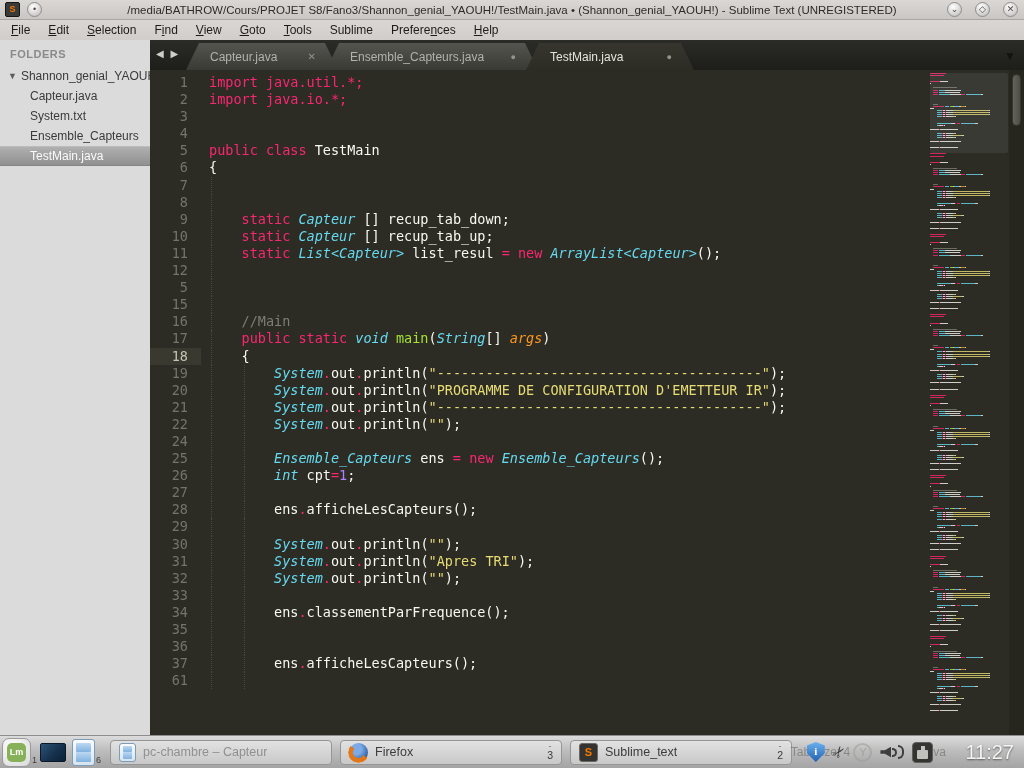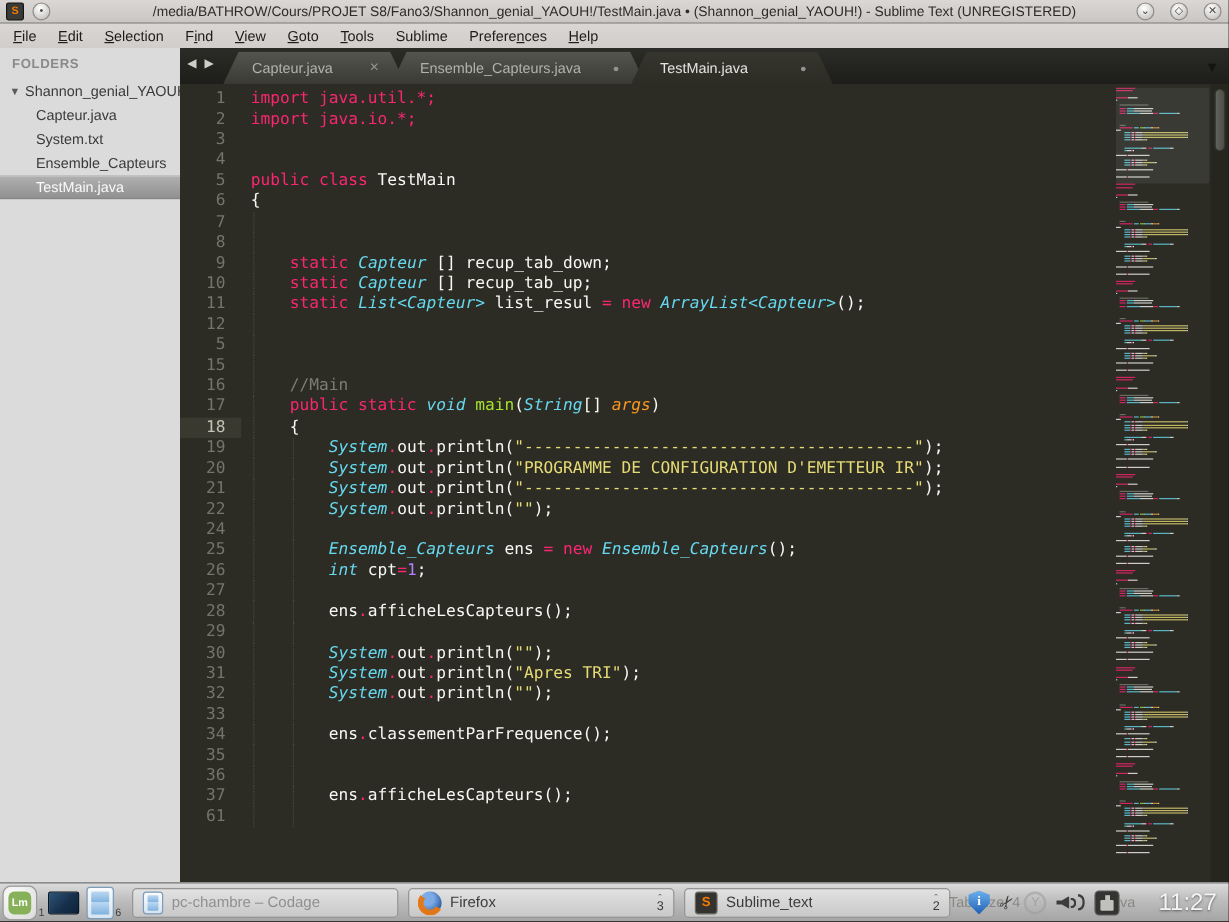--- a/index.html
+++ b/index.html
@@ -1786,21 +1786,21 @@
         <i class="t"></i>
         <i class="b"></i>
       </div>
     <div class="launcher-badge">6</div>
     <div id="task-buttons" style="display:flex;align-items:center;">
         <div class="task-btn dim" style="width: 222px;">
           <div class="drawer">
             <i class="t"></i>
             <i class="b"></i>
           </div>
-          <span class="task-label">pc-chambre – Codage</span>
+          <span class="task-label">pc-chambre – Capteur</span>
         </div>
         <div class="task-btn" style="width: 222px;">
           <div class="ff-icon"></div>
           <span class="task-label">Firefox</span>
           <div class="task-badge">
             <span class="crt">ˆ</span>
             <span class="num">3</span>
           </div>
         </div>
         <div class="task-btn" style="width: 222px;">

